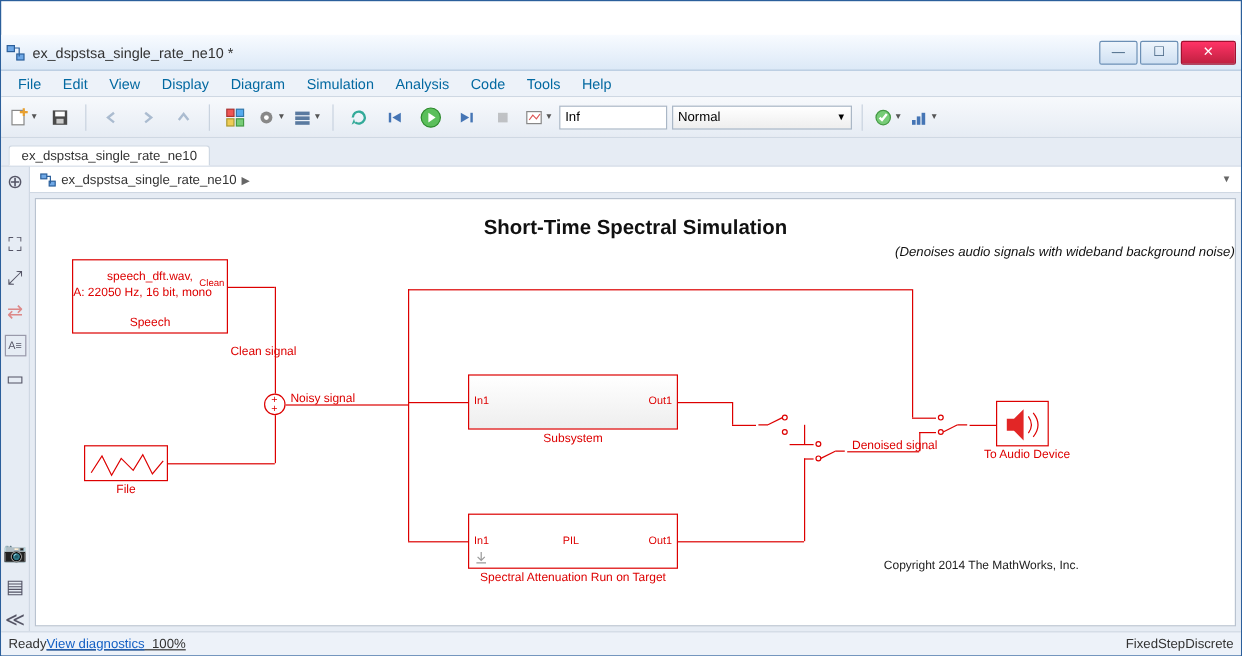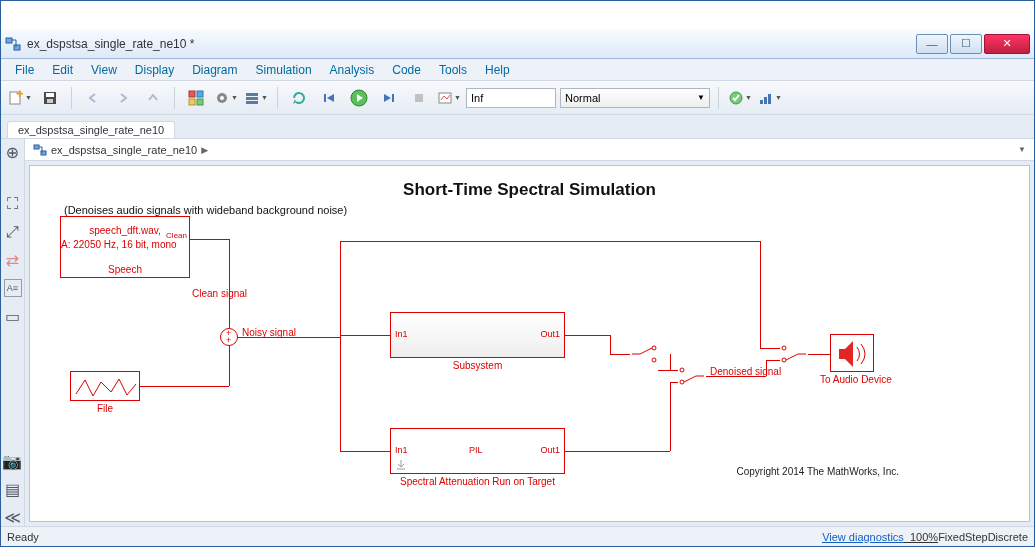--- a/index.html
+++ b/index.html
@@ -45,27 +45,27 @@
 .blk-label{position:absolute; font-size:10px; color:#d00; white-space:nowrap; text-align:center;}
 .port-lbl{position:absolute; font-size:9px; color:#d00;}
 .wire{position:absolute; background:#d00;}
 .wire.h{height:1px;}
 .wire.v{width:1px;}
 .sum{position:absolute;width:18px;height:18px;border:1px solid #d00; border-radius:50%; background:#fff;}
 .sum::before,.sum::after{content:"+"; position:absolute; font-size:9px; color:#d00;}
 .sum::before{left:5px; top:-1px;}
 .sum::after{left:5px; top:6px;}
 .dtitle{font-size:17px; font-weight:bold; color:#111; text-align:center;}
-.dsub{font-size:11px; color:#111; text-align:left;margin-left:34px;}
+.dsub{font-size:11px; font-style:italic; color:#111; text-align:right;margin-left:34px;}
 .switch{position:absolute;}
 
 
 .status { height:20px; background:#edf2f9; border-top:1px solid #cfd8e3; display:flex; align-items:center; font-size:11px; color:#333; padding:0 6px;}
 .status .left{flex:0 0 auto;}
-.status .center{flex:1; text-align:right;text-decoration:underline;}
+.status .center{flex:1; text-align:left;text-decoration:underline;}
 .status .center a{color:#1460c4; text-decoration:underline;}
 .status .right{flex:0 0 auto;}
 </style>
 </head>
 <body>
 
 <div class="window">
 
   <div class="titlebar">
     <svg class="app-icon" viewBox="0 0 16 16">

